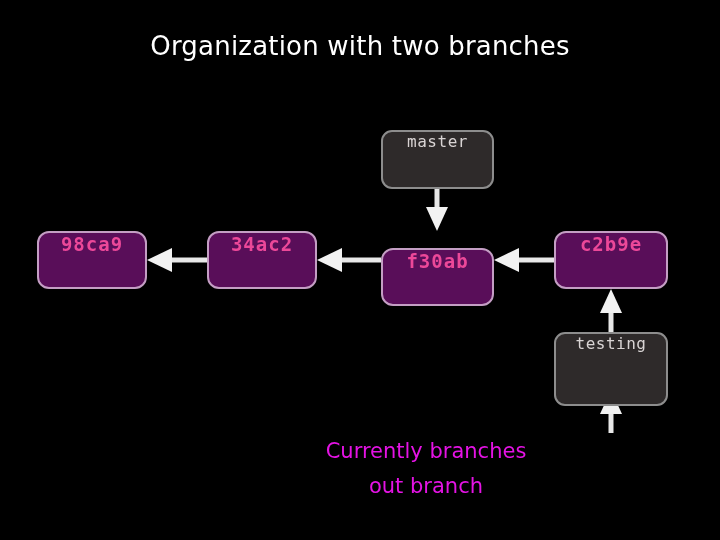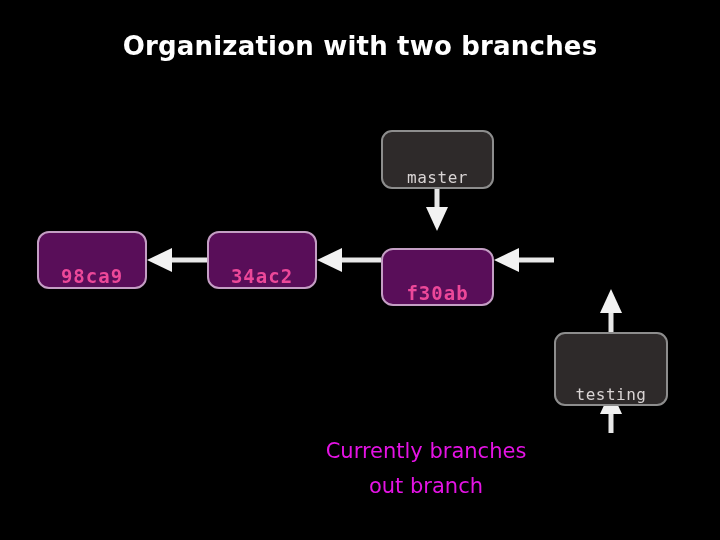--- a/index.html
+++ b/index.html
@@ -24,31 +24,31 @@
   
   #slide-title {
     position: absolute;
     left: 0;
     top: 30px;
     width: 720px;
     text-align: center;
     color: #ffffff;
     font-family: "DejaVu Sans", sans-serif;
     font-size: 26px;
-    font-weight: 700;
+    font-weight: 400;
     letter-spacing: 0.2px;
     line-height: 32px;
     white-space: nowrap;
   }
   
   .node {
     position: absolute;
     box-sizing: border-box;
     display: flex;
-    align-items: flex-end;
+    align-items: flex-start;
     justify-content: center;
     text-align: center;
   }
   
   .commit {
     background: #590e59;
     border: 2px solid #c49ec4;
     border-radius: 12px;
     color: #ec4899;
     font-family: "DejaVu Sans Mono", monospace;
@@ -159,20 +159,23 @@
   </div>
 
   <div class="node commit" id="node-34ac2">
     <span>34ac2</span>
   </div>
 
   <div class="node commit" id="node-f30ab">
     <span>f30ab</span>
   </div>
 
+  <div class="node commit" id="node-c2b9e">
+    <span>c2b9e</span>
+  </div>
 
   <div class="node branch" id="node-testing">
     <span>testing</span>
   </div>
 
 
   <div id="callout">
     <span class="line">Currently branches</span>
     <span class="line">out branch</span>
   </div>

